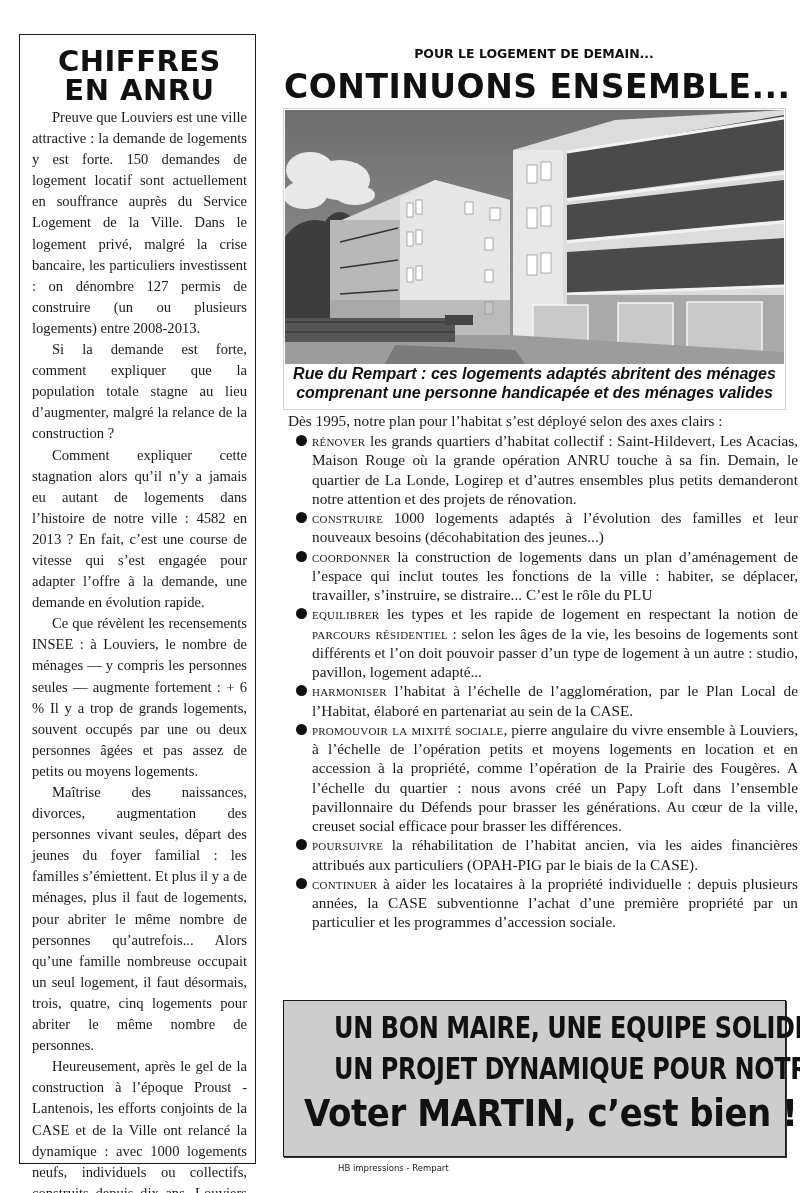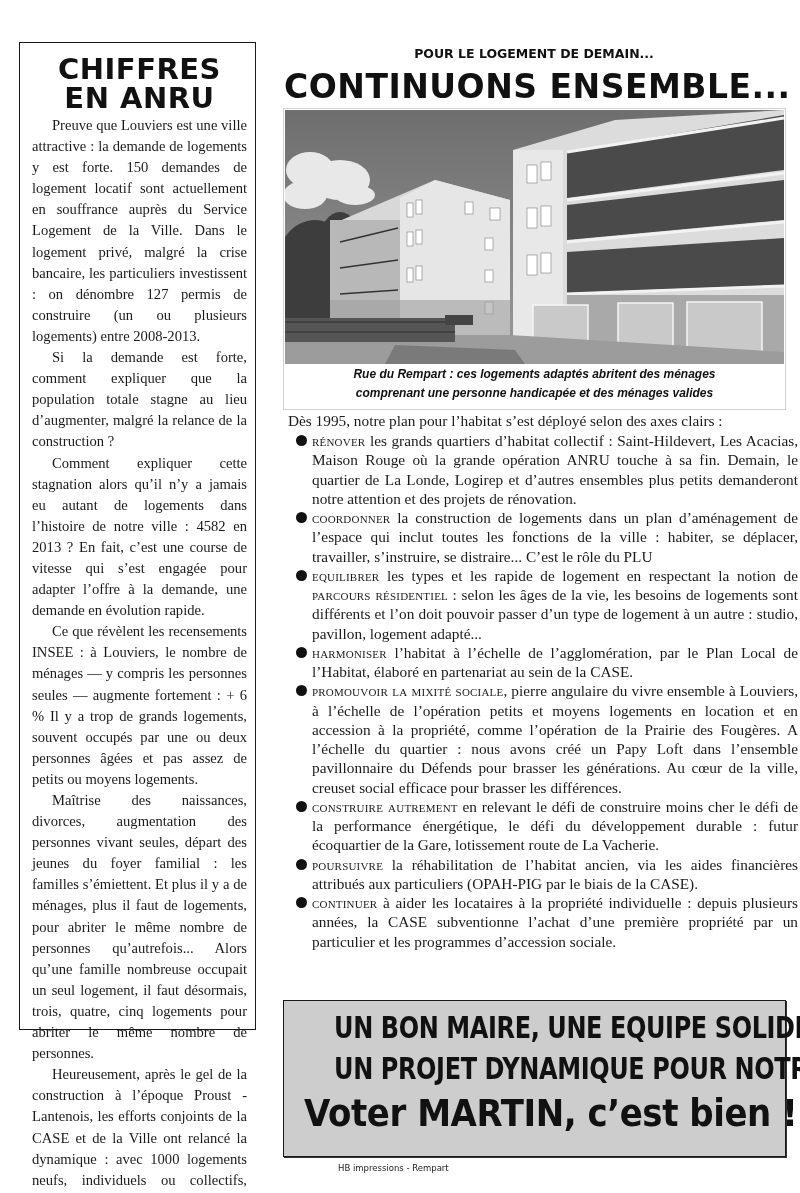--- a/index.html
+++ b/index.html
@@ -1,20 +1,20 @@
 <!DOCTYPE html>
 <html><head>
 <meta charset="utf-8">
 <style>
   html, body { margin:0; padding:0; background:#ffffff; }
   body { width:800px; height:1193px; position:relative; overflow:hidden; color:#1a1a1a; }
 
   
   .left-box {
-    position:absolute; left:19px; top:42px; width:237px; height:988px;
+    position:absolute; left:19px; top:34px; width:237px; height:1130px;
     border:1.5px solid #1a1a1a; box-sizing:border-box;
     padding:8px 8px 0 12px;
   }
   .left-title {
     font-family:"DejaVu Sans", sans-serif; font-weight:bold;
     font-size:29px; line-height:29px; text-align:center; letter-spacing:0.5px;
     margin:4px 0 2px 0; color:#111;
   }
   .left-body p {
     font-family:Liberation Serif, serif; font-size:14.6px; line-height:21.1px;
@@ -36,21 +36,21 @@
     border:1px solid #d0d0d0; box-sizing:border-box;
   }
   .photo {
     position:absolute; left:285px; top:110px; width:499px; height:254px; overflow:hidden;
     background:#8a8a8a;
   }
   .photo svg { display:block; }
   .caption {
     position:absolute; left:285px; top:365px; width:499px; text-align:center;
     font-family:"Liberation Sans", sans-serif; font-weight:bold; font-style:italic;
-    font-size:12px; line-height:18.5px; color:#111;
+    font-size:16px; line-height:18.5px; color:#111;
   }
   .intro {
     position:absolute; left:288px; top:411px; width:502px;
     font-family:"Liberation Serif", serif; font-size:15.3px; line-height:19.2px; color:#1a1a1a;
   }
   .axes { position:absolute; left:296px; top:431px; width:502px; margin:0; padding:0; list-style:none; }
   .axes li {
     position:relative; padding-left:16px;
     font-family:"Liberation Serif", serif; font-size:15.3px; line-height:19.25px;
     text-align:justify; color:#1a1a1a;
@@ -194,25 +194,25 @@
 
 <div class="caption">
   <div>Rue du Rempart : ces logements adaptés abritent des ménages</div>
   <div>comprenant une personne handicapée et des ménages valides</div>
 </div>
 
 <div class="intro">Dès 1995, notre plan pour l’habitat s’est déployé selon des axes clairs :</div>
 
 <ul class="axes">
   <li><span class="bullet"></span><span class="kw">RÉNOVER</span><span> les grands quartiers d’habitat collectif : Saint-Hildevert, Les Acacias, Maison Rouge où la grande opération ANRU touche à sa fin. Demain, le quartier de La Londe, Logirep et d’autres ensembles plus petits demanderont notre attention et des projets de rénovation.</span></li>
+  <li><span class="bullet"></span><span class="kw">CONSTRUIRE</span><span> 1000 logements adaptés à l’évolution des familles et leur nouveaux besoins (décohabitation des jeunes...)</span></li>
   <li><span class="bullet"></span><span class="kw">COORDONNER</span><span> la construction de logements dans un plan d’aménagement de l’espace qui inclut toutes les fonctions de la ville : habiter, se déplacer, travailler, s’instruire, se distraire... C’est le rôle du PLU</span></li>
   <li><span class="bullet"></span><span class="kw">EQUILIBRER</span><span> les types et les rapide de logement en respectant la notion de </span><span class="kw">PARCOURS RÉSIDENTIEL</span><span> : selon les âges de la vie, les besoins de logements sont différents et l’on doit pouvoir passer d’un type de logement à un autre : studio, pavillon, logement adapté...</span></li>
   <li><span class="bullet"></span><span class="kw">HARMONISER</span><span> l’habitat à l’échelle de l’agglomération, par le Plan Local de l’Habitat, élaboré en partenariat au sein de la CASE.</span></li>
   <li><span class="bullet"></span><span class="kw">PROMOUVOIR LA MIXITÉ SOCIALE</span><span>, pierre angulaire du vivre ensemble à Louviers, à l’échelle de l’opération petits et moyens logements en location et en accession à la propriété, comme l’opération de la Prairie des Fougères. A l’échelle du quartier : nous avons créé un Papy Loft dans l’ensemble pavillonnaire du Défends pour brasser les générations. Au cœur de la ville, creuset social efficace pour brasser les différences.</span></li>
-  <li><span class="bullet"></span><span class="kw">CONSTRUIRE AUTREMENT</span><span> en relevant le défi de construire moins cher le défi de la performance énergétique, le défi du développement durable : futur écoquartier de la Gare, lotissement route de La Vacherie.</span></li>
   <li><span class="bullet"></span><span class="kw">POURSUIVRE</span><span> la réhabilitation de l’habitat ancien, via les aides financières attribués aux particuliers (OPAH-PIG par le biais de la CASE).</span></li>
   <li><span class="bullet"></span><span class="kw">CONTINUER</span><span>  à aider les locataires à la propriété individuelle : depuis plusieurs années, la CASE subventionne l’achat d’une première propriété par un particulier et les programmes d’accession sociale.</span></li>
 </ul>
 
 <div class="slogan-box">
   <div class="slogan-line">UN BON MAIRE, UNE EQUIPE SOLIDE,</div>
   <div class="slogan-line">UN PROJET DYNAMIQUE POUR NOTRE VILLE</div>
   <div class="slogan-line big">Voter MARTIN, c’est bien !</div>
 </div>
 

